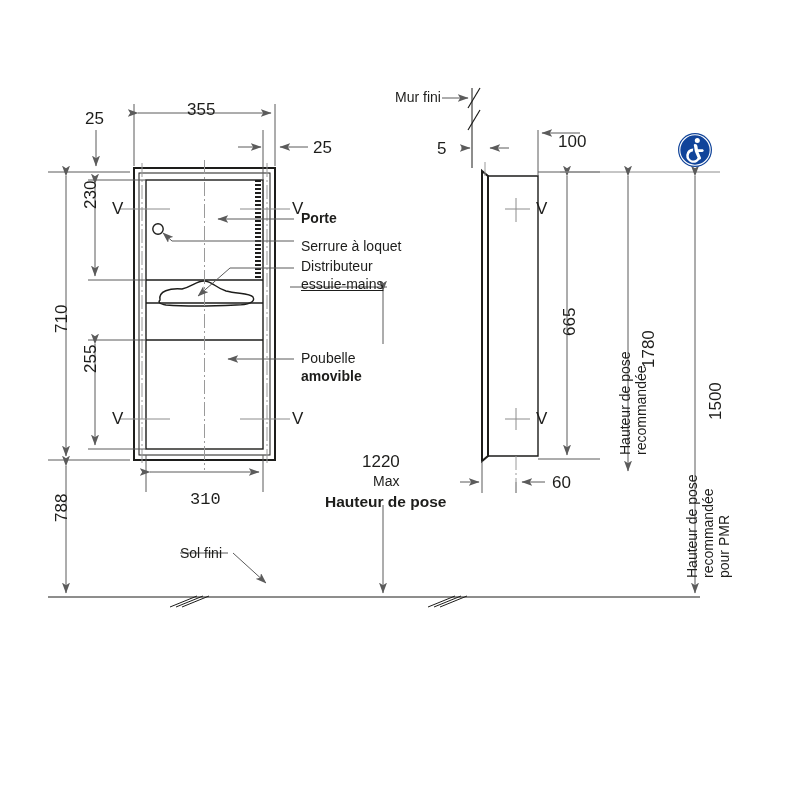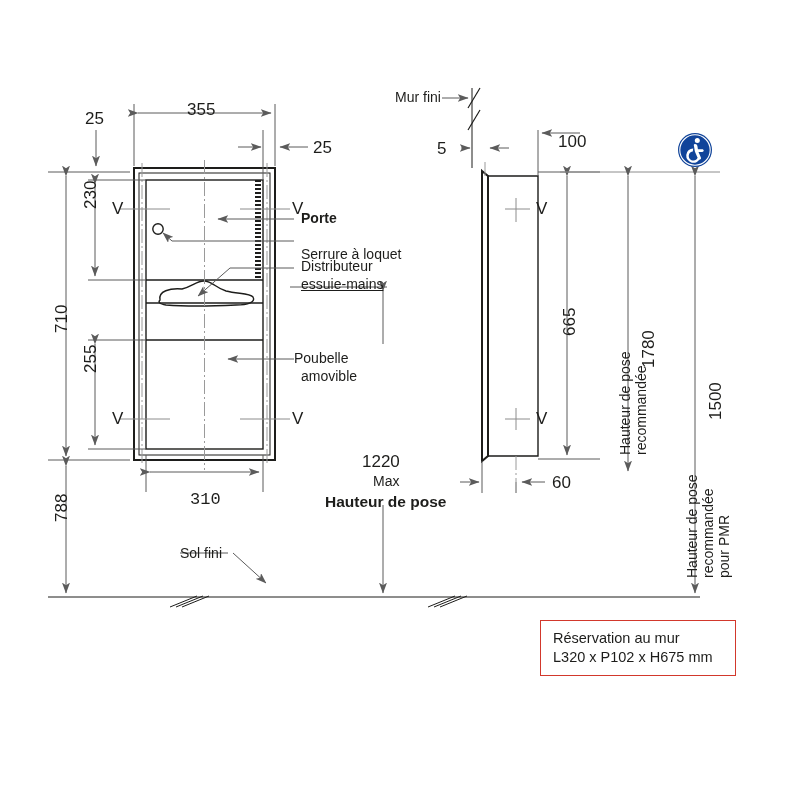--- a/index.html
+++ b/index.html
@@ -193,27 +193,27 @@
 
   <div style="position:absolute;left:52px;top:522px;transform:rotate(-90deg);transform-origin:left top;" class="t dim">788</div>
 
   <div style="position:absolute;left:112px;top:199px;" class="t dim">V</div>
   <div style="position:absolute;left:292px;top:199px;" class="t dim">V</div>
   <div style="position:absolute;left:112px;top:409px;" class="t dim">V</div>
   <div style="position:absolute;left:292px;top:409px;" class="t dim">V</div>
 
   <div style="position:absolute;left:301px;top:210px;font-weight:bold;" class="t lbl">Porte</div>
 
-  <div style="position:absolute;left:301px;top:246px;" class="t lbl">Serrure à loquet</div>
+  <div style="position:absolute;left:301px;top:238px;" class="t lbl">Serrure à loquet</div>
 
   <div style="position:absolute;left:301px;top:258px;" class="t lbl">Distributeur</div>
   <div style="position:absolute;left:301px;top:276px;text-decoration:underline;" class="t lbl">essuie-mains</div>
 
-  <div style="position:absolute;left:294px;top:350px;" class="t lbl">Poubelle</div>
-  <div style="position:absolute;left:301px;top:368px;" class="t lbl">amovible</div>
+  <div style="position:absolute;left:301px;top:350px;" class="t lbl">Poubelle</div>
+  <div style="position:absolute;left:301px;top:368px;font-weight:bold;" class="t lbl">amovible</div>
 
   <div style="position:absolute;left:180px;top:545px;text-align:center;" class="t lbl">Sol fini</div>
 
   <div style="position:absolute;left:362px;top:452px;" class="t dim">1220</div>
   <div style="position:absolute;left:373px;top:473px;font-size:14px;" class="t">Max</div>
   <div style="position:absolute;left:325px;top:493px;font-size:15.5px;font-weight:bold;" class="t">Hauteur de pose</div>
 
   <div style="position:absolute;left:395px;top:89px;" class="t lbl">Mur fini</div>
 
   <div style="position:absolute;left:437px;top:139px;" class="t dim">5</div>
@@ -241,19 +241,14 @@
         <circle cx="20.3" cy="8.6" r="2.5"></circle>
         <path d="M17.3,12.2 c1.5,-0.5 2.9,0.4 3.1,1.8 l0.5,3.2 l4.3,0 c0.9,0 1.5,0.6 1.5,1.4
                  c0,0.8 -0.6,1.4 -1.5,1.4 l-3.7,0 l2.4,5.5 c0.4,0.9 0,1.8 -0.9,2.1
                  c-0.9,0.3 -1.7,-0.1 -2.1,-1 l-2.6,-6 c-0.3,-0.7 -0.5,-1.4 -0.6,-2.1
                  l-0.7,-4.3 C16.8,13.3 16.6,12.5 17.3,12.2 Z"></path>
         <path d="M16.2,16.4 a7.2,7.2 0 1 0 7.0,9.6 l-2.7,0 a4.6,4.6 0 1 1 -4.7,-6.6 Z"></path>
       </g>
     </svg>
   </div>
 
-  <div style="position:absolute;left:540px;top:620px;width:196px;padding:8px 12px;
-              border:1.4px solid #d2382c;box-sizing:border-box;">
-    <div style="font-size:14.5px;line-height:19px;" class="t red">Réservation au mur</div>
-    <div style="font-size:14.5px;line-height:19px;" class="t red">L320 x P102 x H675 mm</div>
-  </div>
 
 </div>
 
 </body></html>

